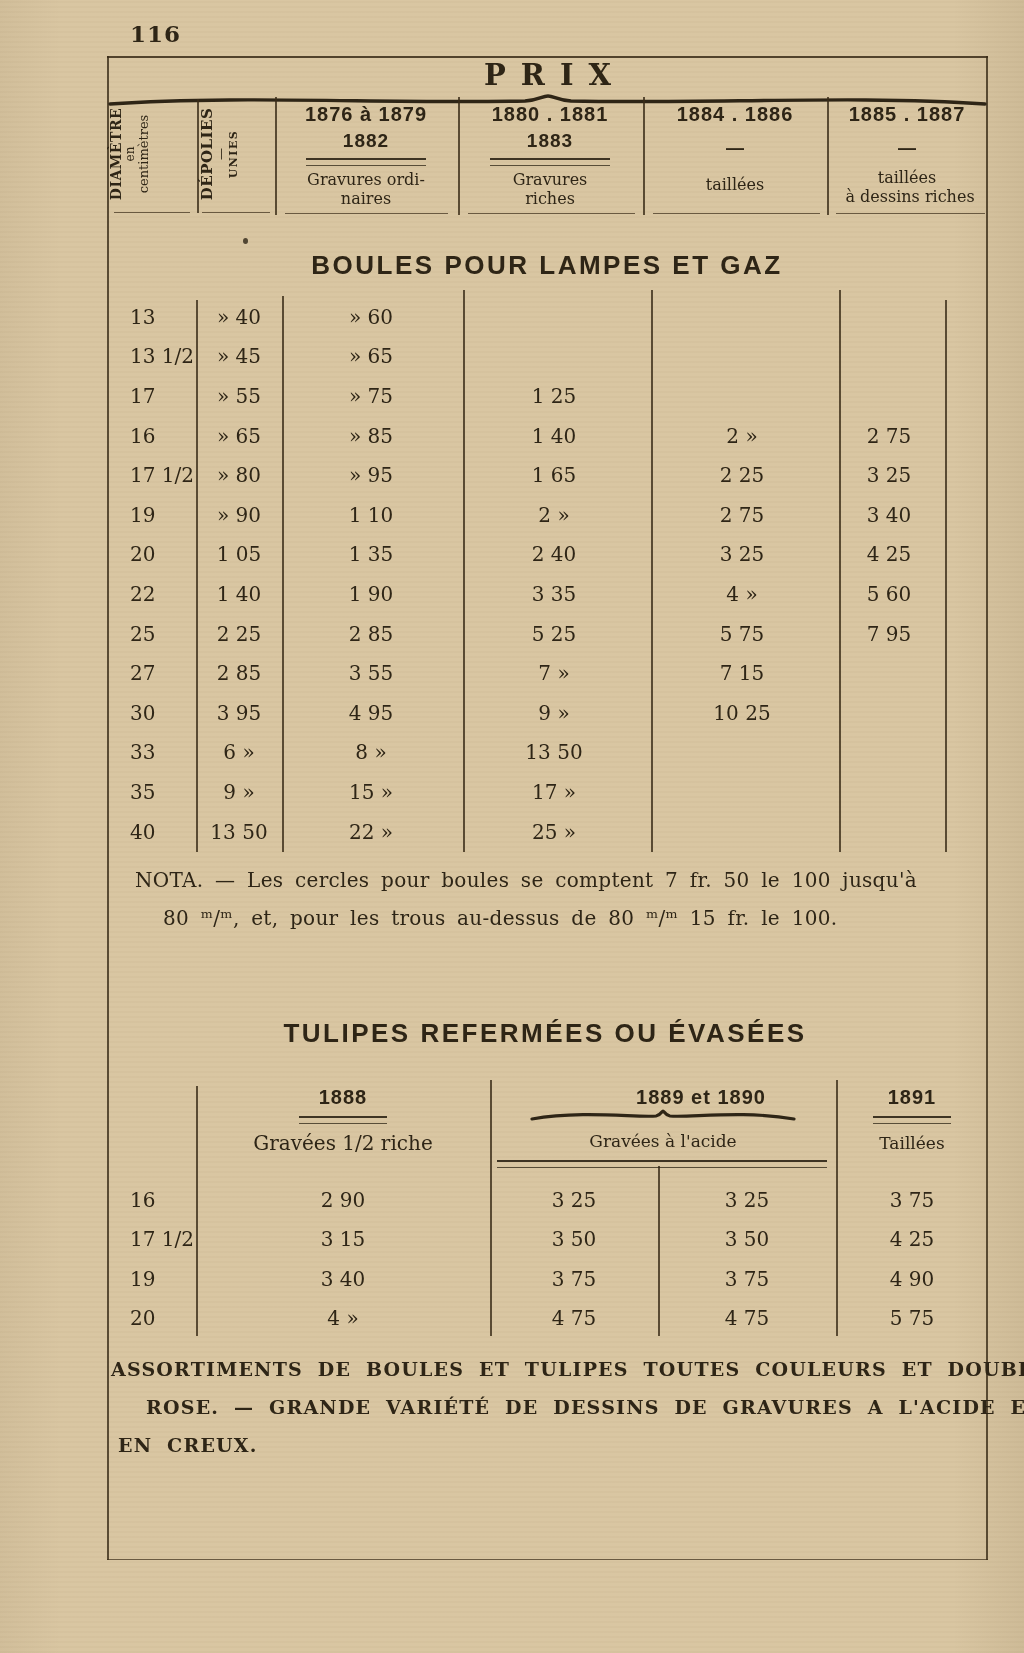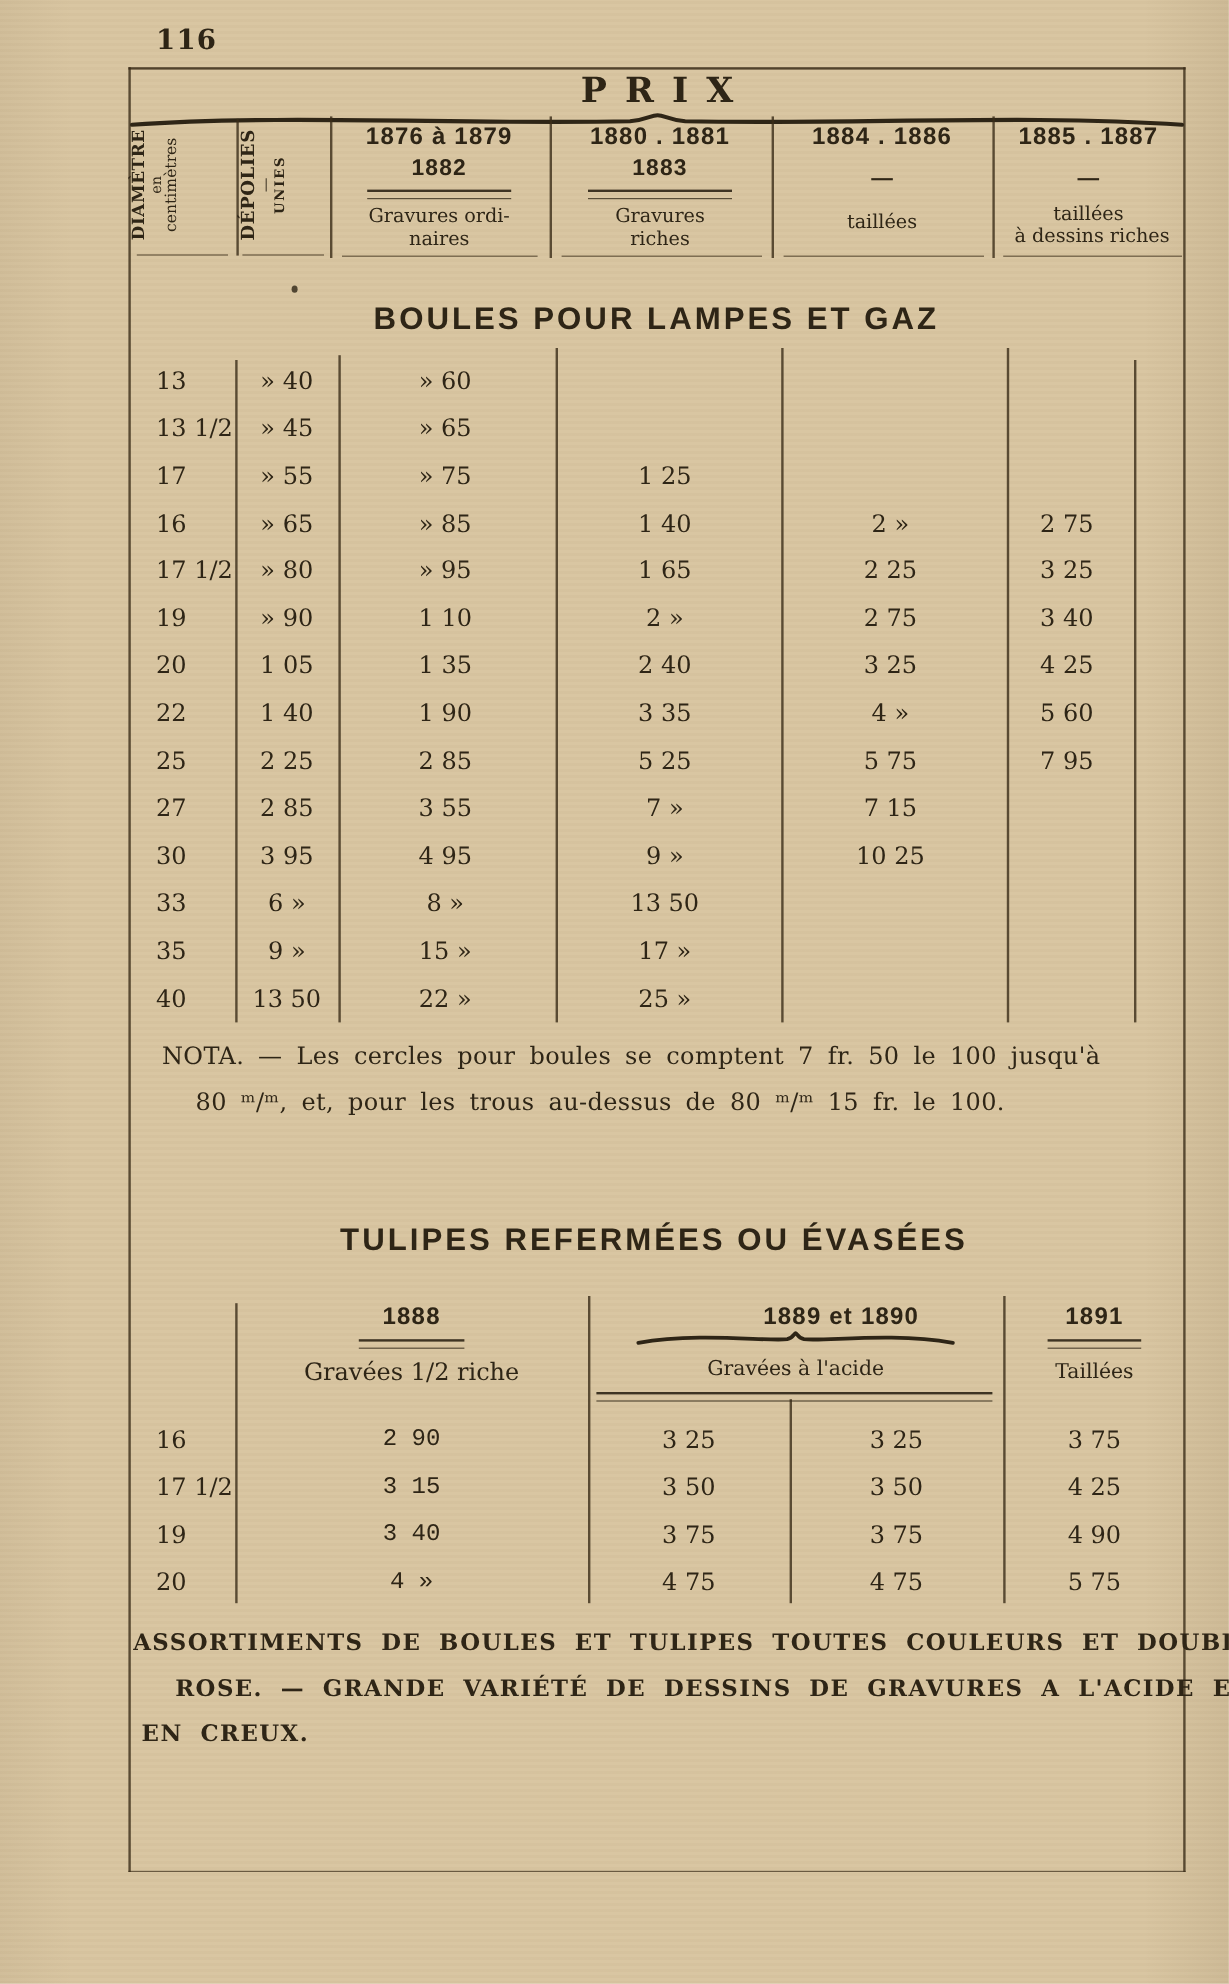--- a/index.html
+++ b/index.html
@@ -33,21 +33,21 @@
   .vl2{font-size:12px;line-height:13px;}
   .vl3{font-size:13px;line-height:14px;}
   .vf1{font-weight:bold;font-size:15px;letter-spacing:.5px;line-height:16px;}
   .vf3{font-weight:bold;font-size:11px;letter-spacing:1.5px;line-height:12px;}
   .body-rows{position:absolute;left:107px;width:838px;}
   .b-row{height:39.6px;display:flex;align-items:center;}
   .t-row{height:39.5px;display:flex;align-items:center;}
   .cell{font-size:20px;text-align:center;white-space:nowrap;}
   .diam{width:89px;text-align:left;padding-left:23px;box-sizing:border-box;}
   .bc1{width:86px;} .bc2{width:178px;} .bc3{width:188px;} .bc4{width:188px;} .bc5{width:106px;}
-  .tc1{width:294px;font-family:Liberation Mono, monospace;} .tc2{width:168px;} .tc3{width:178px;} .tc4{width:152px;}
+  .tc1{width:294px;} .tc2{width:168px;} .tc3{width:178px;} .tc4{width:152px;}
   .nota{font-size:20px;white-space:nowrap;word-spacing:5px;letter-spacing:.3px;}
   .footnote{font-weight:bold;font-size:19px;letter-spacing:1.2px;word-spacing:7px;white-space:nowrap;}
   .speck{position:absolute;background:rgba(46,37,22,.8);border-radius:50%;}
   svg{display:block;}
 </style>
 </head>
 <body>
 
 <div class="page">
 

